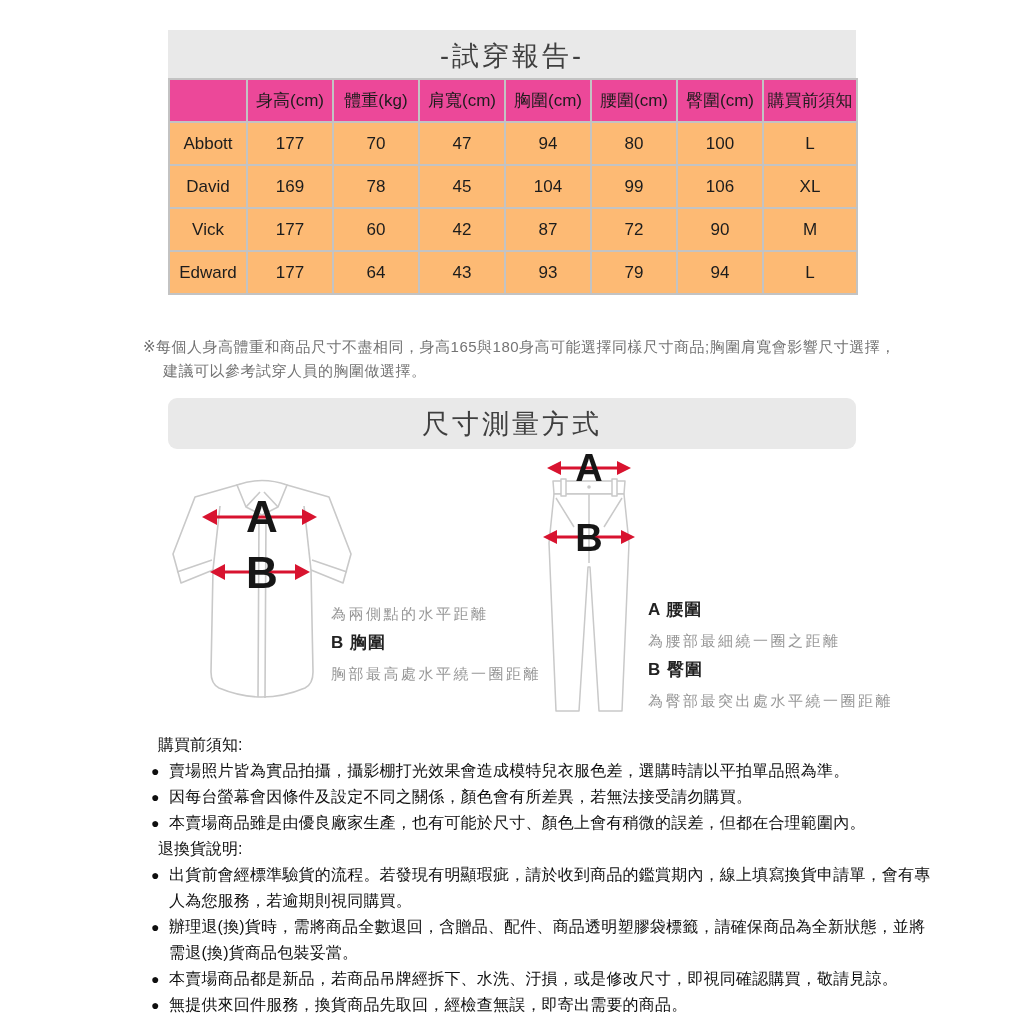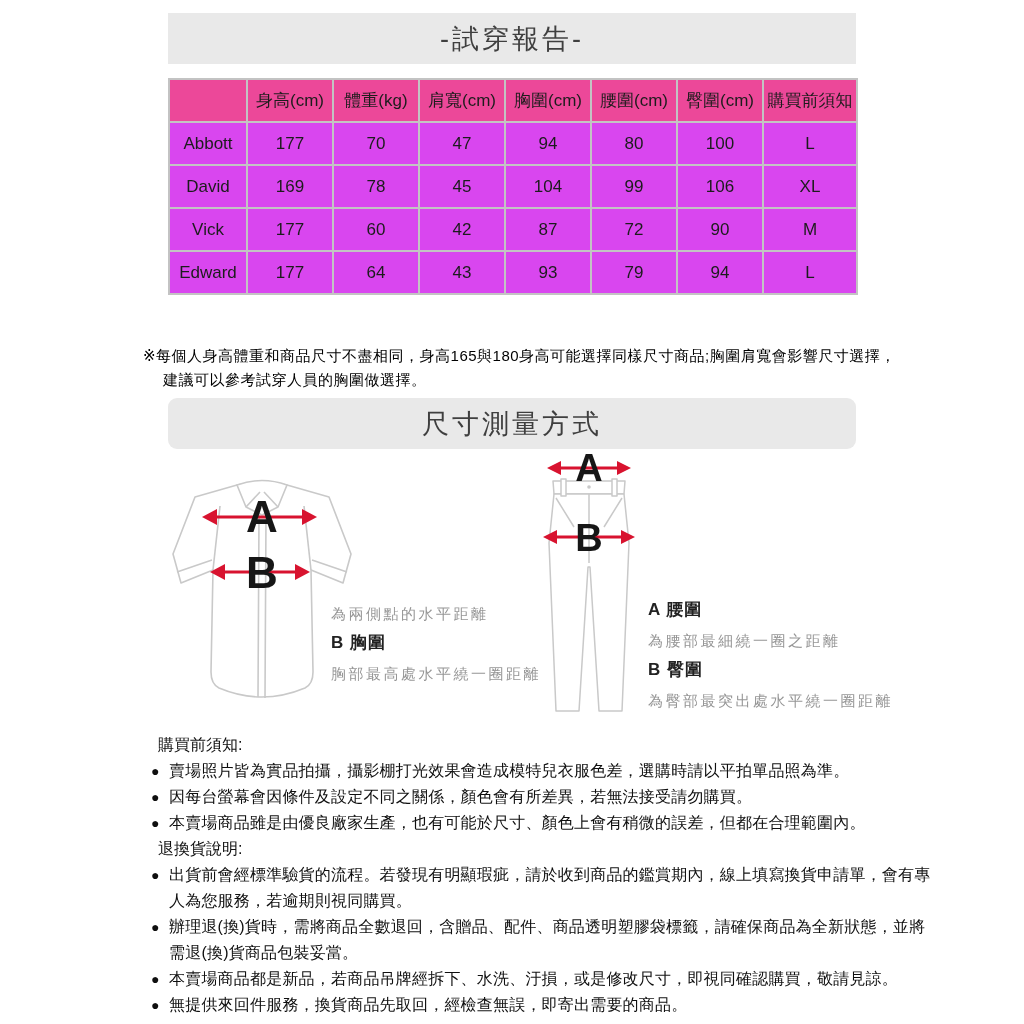--- a/index.html
+++ b/index.html
@@ -2,31 +2,31 @@
 <html><head>
 <meta charset="utf-8">
 <style>
   html,body{margin:0;padding:0;background:#fff;}
   body{width:1024px;height:1024px;font-family:"Liberation Sans","DejaVu Sans",sans-serif;}
   .page{position:relative;width:1024px;height:1024px;background:#fff;overflow:hidden;}
 
   .bar{position:absolute;left:168px;width:688px;height:51px;background:#e9e9e9;
        display:flex;align-items:center;justify-content:center;
        font-size:27px;color:#3f3f3f;letter-spacing:3px;font-weight:500;}
-  .bar1{top:13px;}
+  .bar1{top:30px;}
   .bar2{top:398px;border-radius:9px;}
 
   .fit-table{position:absolute;left:168px;top:78px;width:688px;border-collapse:collapse;
              table-layout:fixed;font-size:17px;color:#1c1c1c;}
   .fit-table th,.fit-table td{border:2px solid #c3c3c3;height:41px;text-align:center;
-             font-weight:400;padding:0;background:#d946ef;}
+             font-weight:400;padding:0;background:#fdba74;}
   .fit-table thead th{background:#ec4899;}
 
-  .note{position:absolute;left:143px;top:344px;width:738px;margin:0;
-        font-size:15px;line-height:24px;color:#000000;letter-spacing:0.5px;
+  .note{position:absolute;left:143px;top:335px;width:738px;margin:0;
+        font-size:15px;line-height:24px;color:#737373;letter-spacing:0.5px;
         padding-left:20px;text-indent:-20px;}
 
   .shirt-svg{position:absolute;left:166px;top:460px;}
   .pants-svg{position:absolute;left:543px;top:453px;}
 
   .labels{position:absolute;width:290px;}
   .shirt-labels{left:331px;top:596px;}
   .pants-labels{left:648px;top:600px;}
   .ltitle{font-size:17px;font-weight:700;color:#222;line-height:20px;margin:0 0 11px 0;letter-spacing:1px;}
   .ldesc{font-size:15px;color:#969696;line-height:20px;margin:8px 0 9px 0;letter-spacing:2.5px;}

